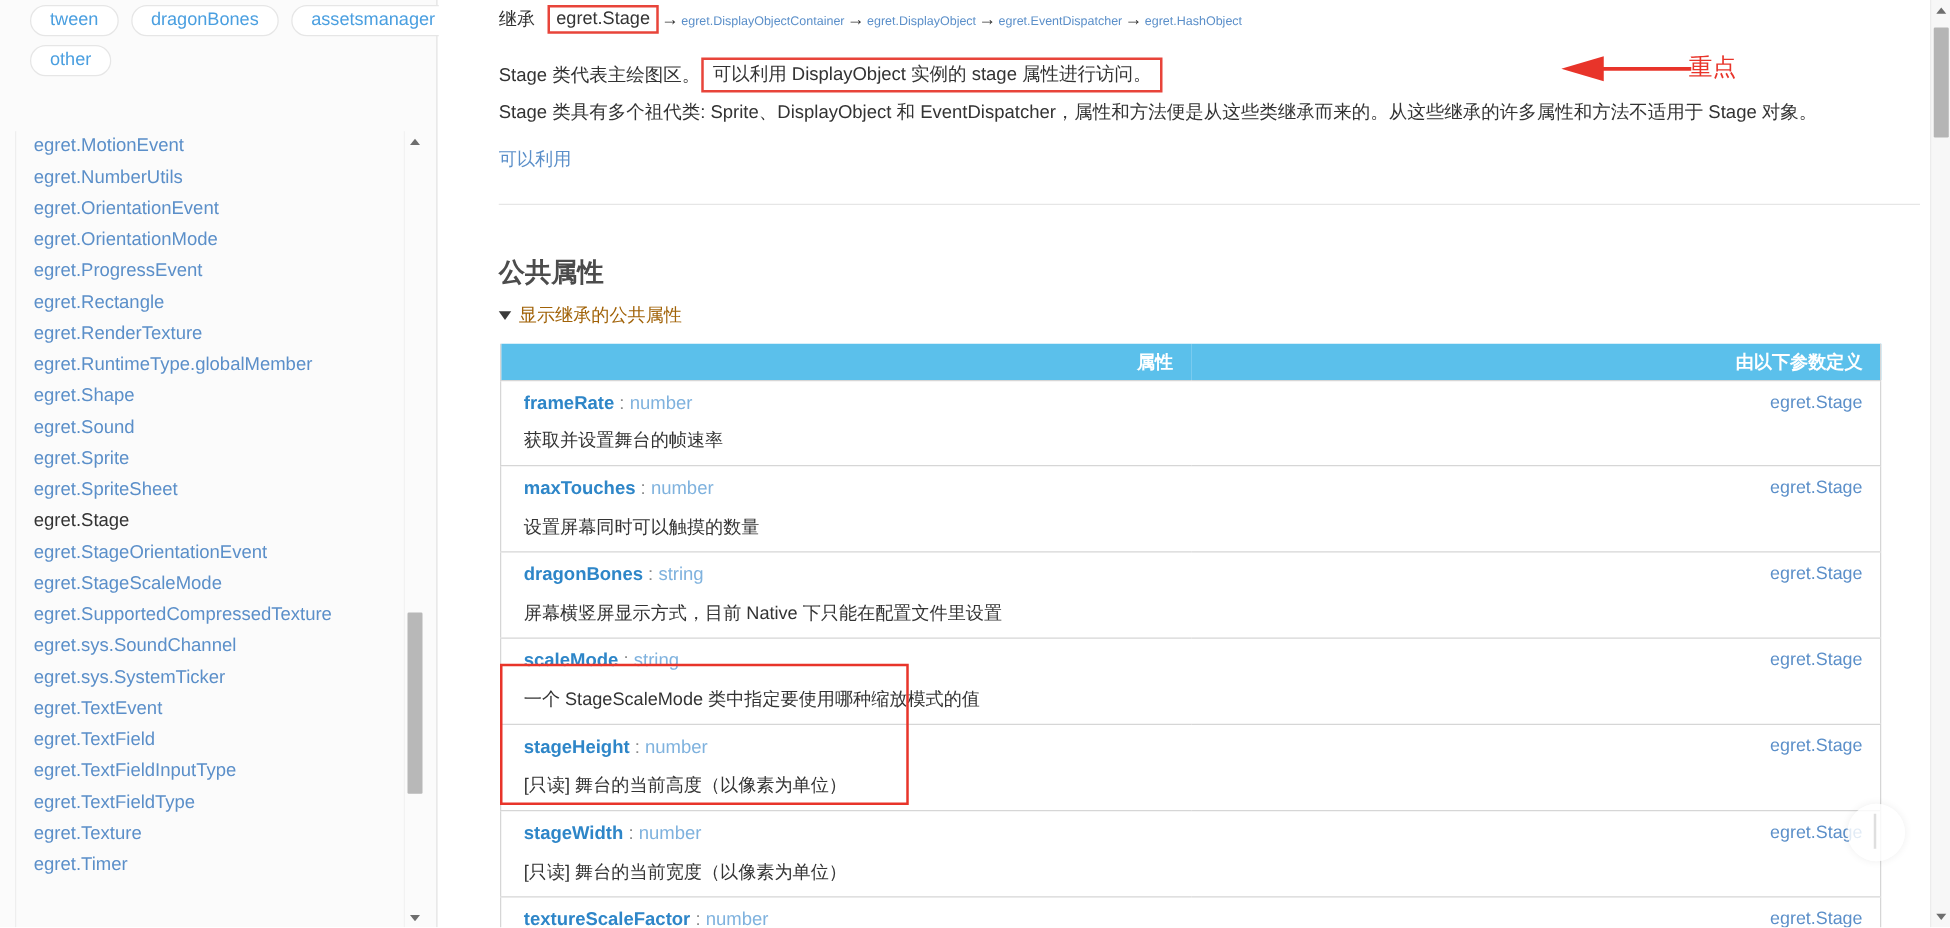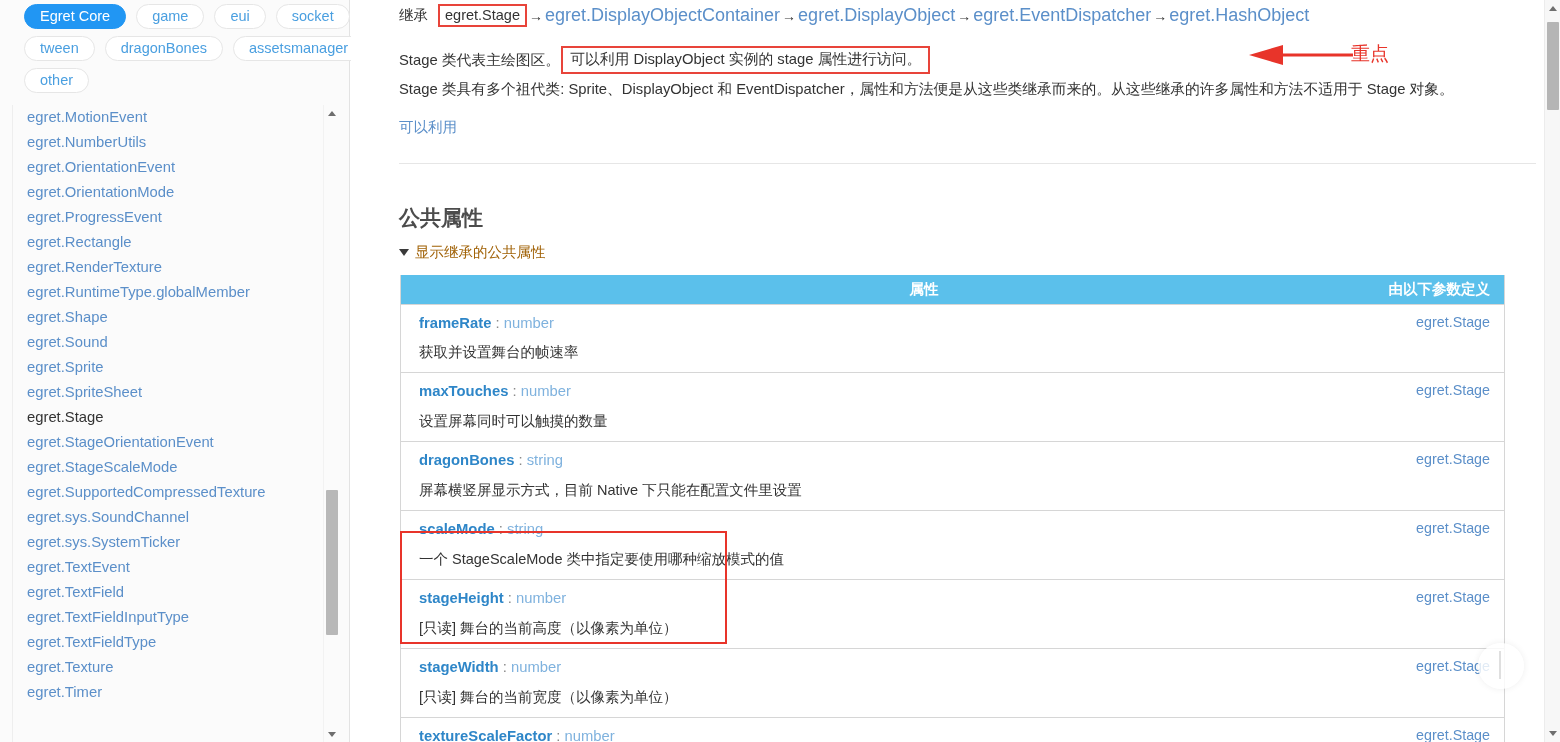--- a/index.html
+++ b/index.html
@@ -139,21 +139,21 @@
     white-space: nowrap;
   }
   #inherit-row .ih-label {
     color: #333;
     margin-right: 10px;
     font-size: 14.5px;
   }
   .ih-link {
     color: #5b8fc9;
     cursor: pointer;
-    font-size: 18px;
+    font-size: 10px;
   }
   .ih-first {
     color: #333333;
     border: 2px solid #e8443a;
     padding: 1px 5px 2px 5px;
     background: #fff;
     font-size: 14.5px;
   }
   .ih-arrow {
     color: #333;
@@ -343,26 +343,20 @@
   }
 </style>
 </head>
 <body>
 
 <div id="app">
 
   <div id="left-panel">
 
     <div id="tag-cloud">
-        <div class="tag-row">
-          <div class="tag-pill active">Egret Core</div>
-          <div class="tag-pill">game</div>
-          <div class="tag-pill">eui</div>
-          <div class="tag-pill">socket</div>
-        </div>
         <div class="tag-row">
           <div class="tag-pill">tween</div>
           <div class="tag-pill">dragonBones</div>
           <div class="tag-pill">assetsmanager</div>
         </div>
         <div class="tag-row">
           <div class="tag-pill">other</div>
         </div>
       </div>
 

